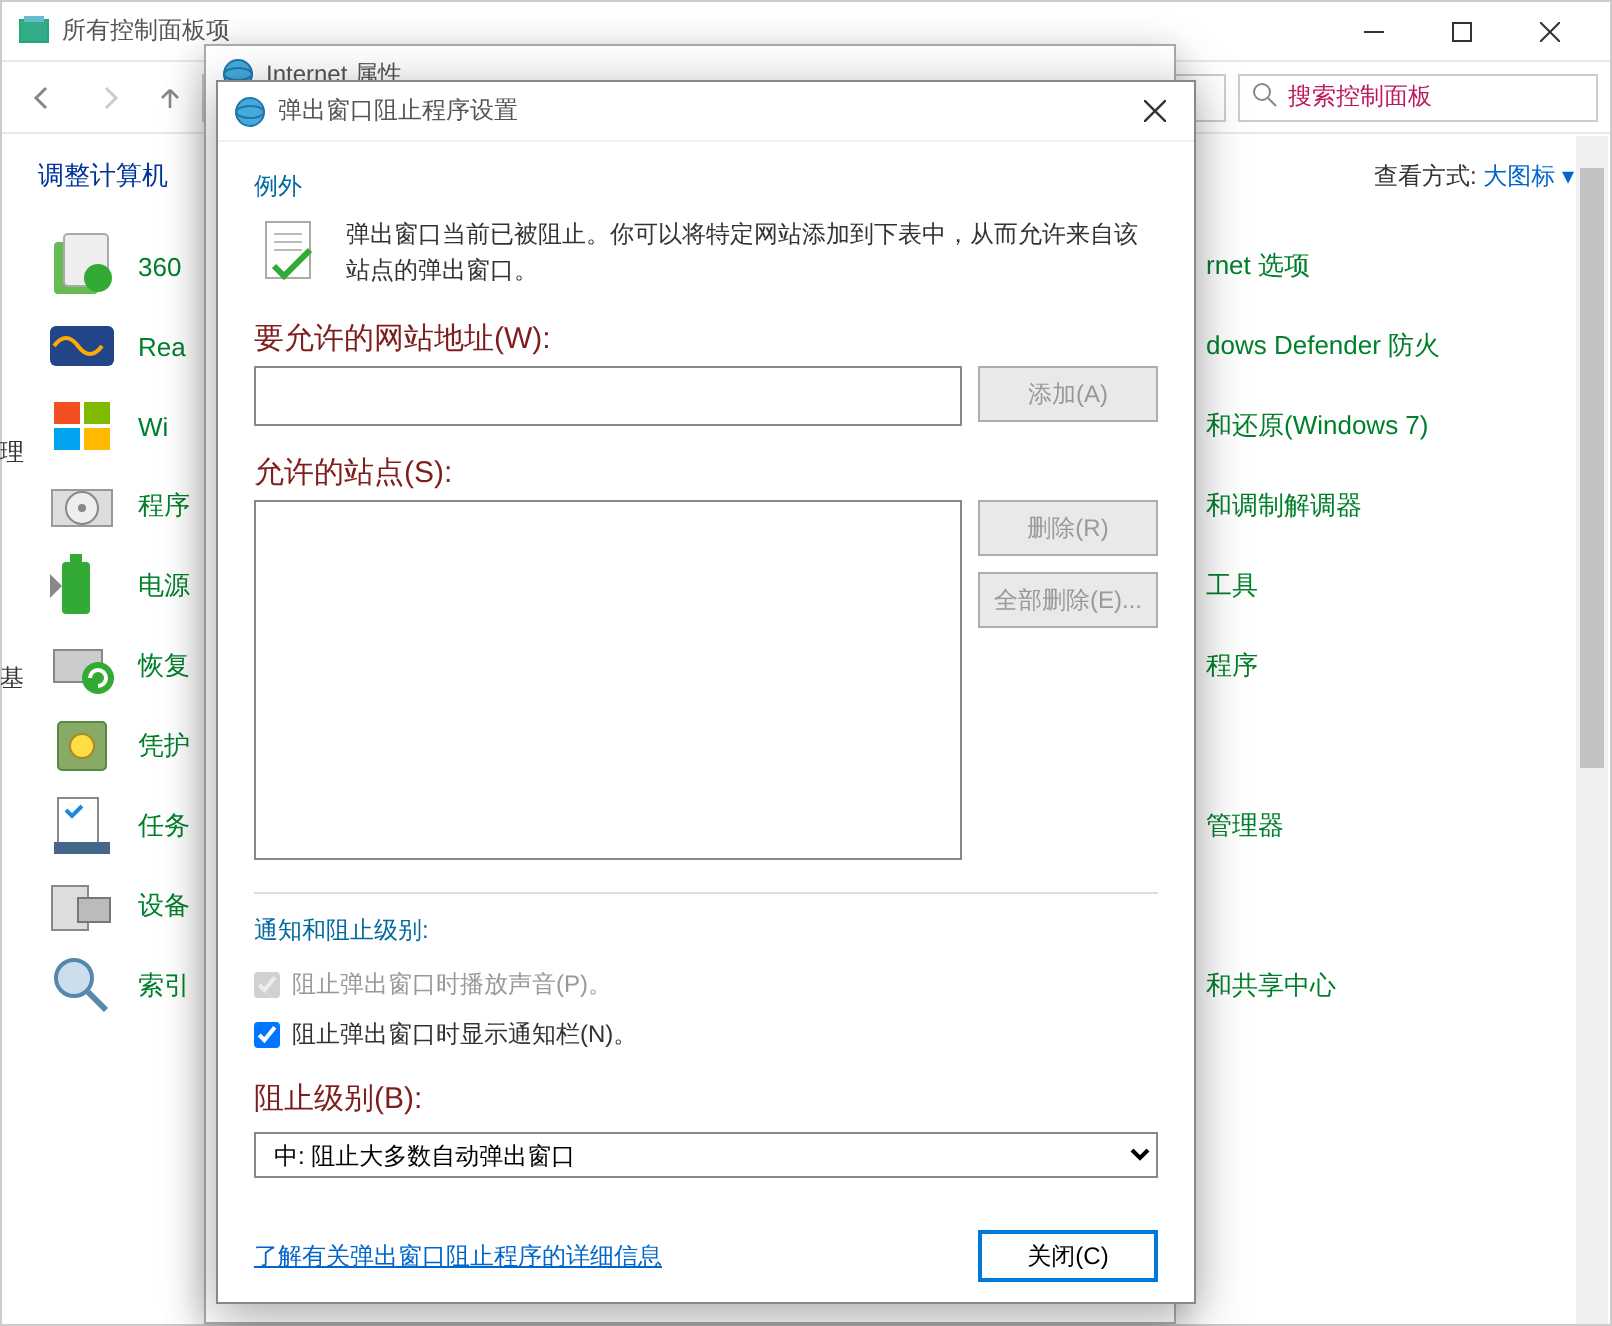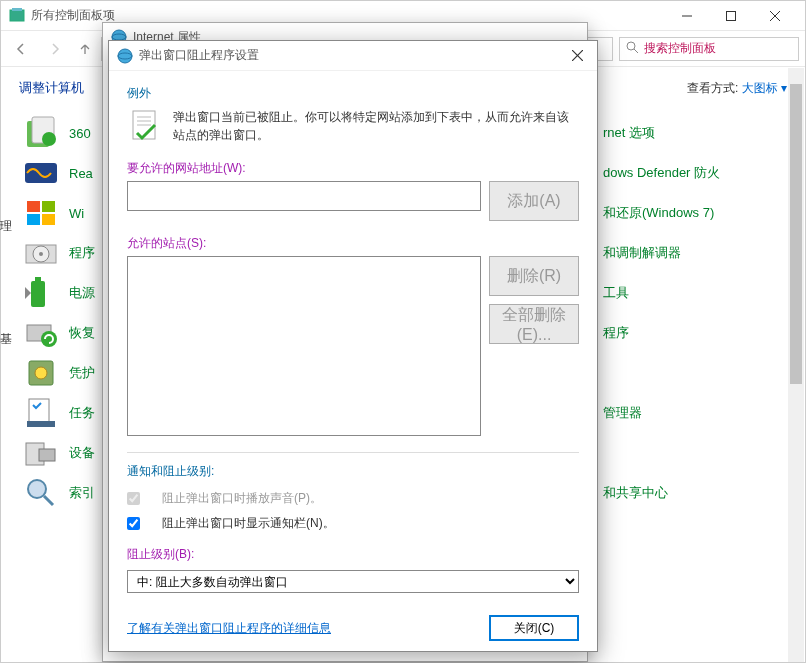--- a/index.html
+++ b/index.html
@@ -37,30 +37,30 @@
 
     
     .dlg-popup { position: absolute; top: 40px; left: 108px; width: 490px; height: 612px; background: #fff; border: 1px solid #888; box-shadow: 0 6px 24px rgba(0,0,0,0.35); display: flex; flex-direction: column; }
     .dlg-popup .dlg-titlebar { height: 30px; border-bottom: 1px solid #f0f0f0; }
     .dlg-popup .close-btn { width: 36px; height: 26px; display: flex; align-items: center; justify-content: center; margin-right: -6px; }
     .dlg-body { padding: 14px 18px 10px 18px; flex: 1; display: flex; flex-direction: column; }
     .section-label { font-size: 12px; color: #0369a1; margin-bottom: 6px; }
     .desc-row { display: flex; gap: 10px; margin-bottom: 16px; align-items: flex-start; }
     .desc-row .doc-icon { width: 36px; height: 36px; flex: 0 0 36px; }
     .desc-text { font-size: 12px; color: #333; line-height: 1.5; }
-    .field-label { font-size: 12px; color: #a21caf; margin-bottom: 4px; }
+    .field-label { font-size: 15px; color: #7f1d1d; margin-bottom: 4px; }
     .input-row { display: flex; gap: 8px; margin-bottom: 14px; }
     .text-input { flex: 1; height: 30px; border: 1px solid #888; padding: 0 6px; font-size: 12px; }
-    .btn { width: 90px; height: 40px; background: #e1e1e1; border: 1px solid #adadad; font-size: 16px; color: #333; display: flex; align-items: center; justify-content: center; }
+    .btn { width: 90px; height: 28px; background: #e1e1e1; border: 1px solid #adadad; font-size: 12px; color: #333; display: flex; align-items: center; justify-content: center; }
     .btn[disabled], .btn.disabled { color: #999; background: #e9e9e9; }
     .list-row { display: flex; gap: 8px; }
     .listbox { flex: 1; height: 180px; border: 1px solid #888; background: #fff; }
     .list-buttons { display: flex; flex-direction: column; gap: 8px; }
     .divider { border: none; border-top: 1px solid #ddd; margin: 16px 0 10px 0; }
-    .checkbox-row { display: flex; align-items: center; gap: 22px; font-size: 12px; color: #333; margin: 4px 0; }
+    .checkbox-row { display: flex; align-items: center; gap: 6px; font-size: 12px; color: #333; margin: 4px 0; }
     .checkbox-row input[type=checkbox] { width: 13px; height: 13px; }
     .checkbox-row.disabled { color: #999; }
     .select { width: 100%; height: 23px; border: 1px solid #888; background: #fff; font-size: 12px; padding: 0 5px; margin-top: 3px; }
     .footer-row { display: flex; align-items: center; justify-content: space-between; padding-top: 8px; }
     .link { color: #0066cc; text-decoration: underline; font-size: 12px; }
     .btn-close { width: 90px; height: 26px; border: 1px solid #0078d7; background: #fff; box-shadow: inset 0 0 0 1px #0078d7; font-size: 12px; display:flex;align-items:center;justify-content:center; }
 
     .left-strip { position: absolute; left: 0; top: 108px; width: 14px; display: flex; flex-direction: column; gap: 96px; color: #333; font-size: 12px; padding-top: 14px; }
   </style>
 </head>

